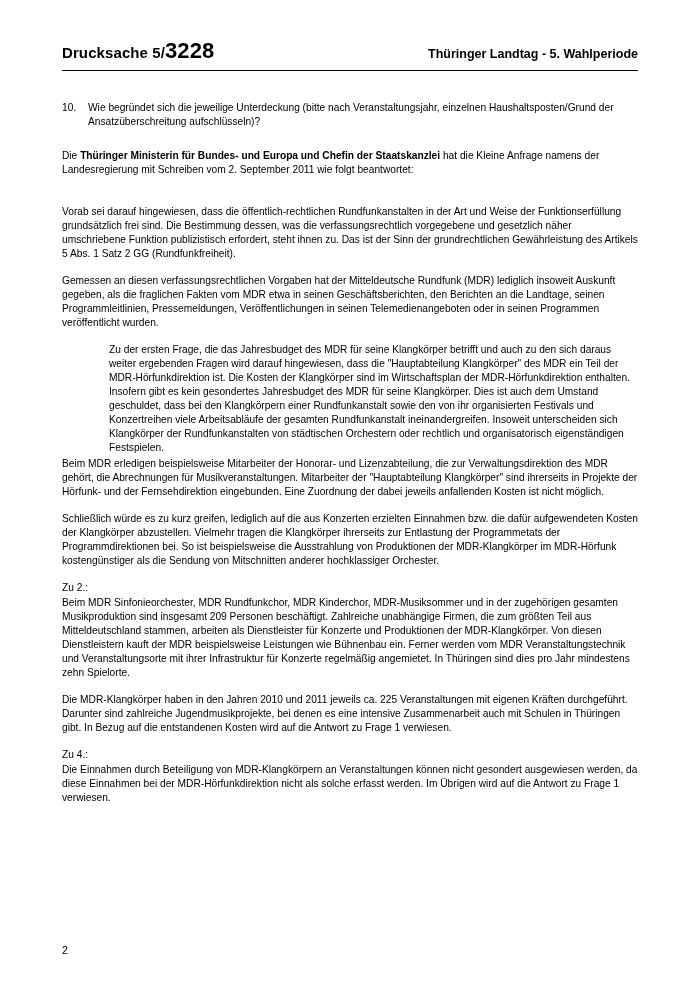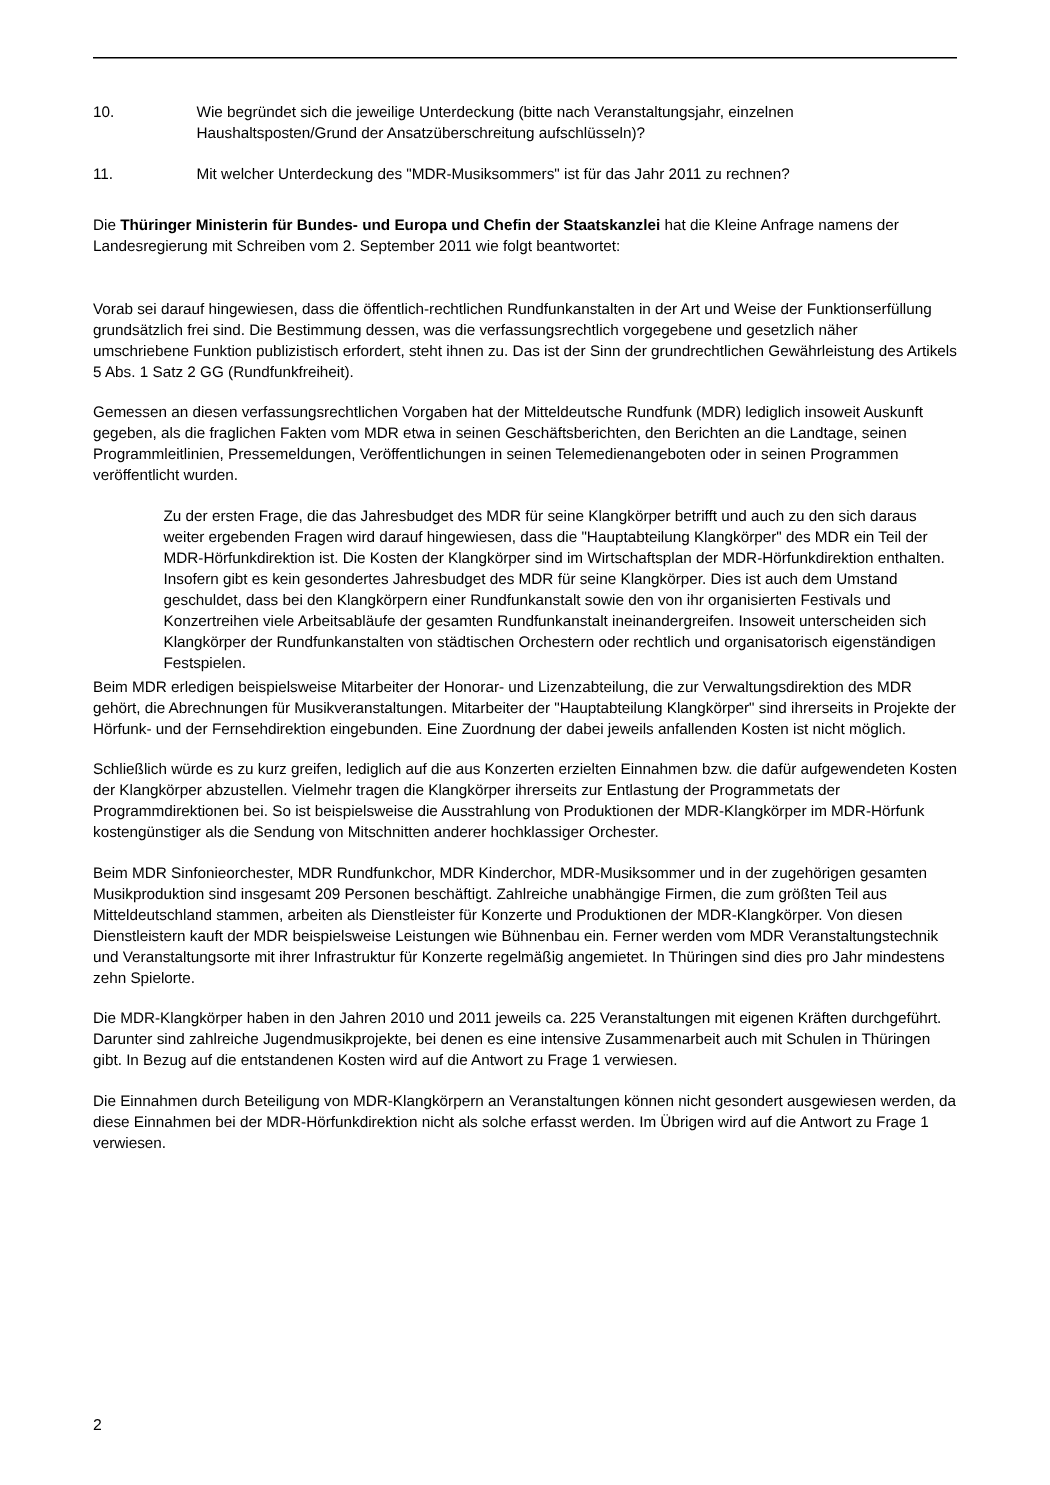--- a/index.html
+++ b/index.html
@@ -53,21 +53,20 @@
   }
   
   .content {
     font-size: 10.2px;
     line-height: 14.0px;
     text-align: left;
   }
   .q-item {
     display: flex;
     margin-bottom: 13px;
-    gap: 43px;
   }
   .q-num {
     width: 26px;
     flex: 0 0 26px;
     white-space: nowrap;
   }
   .q-text {
     flex: 1 1 auto;
   }
   .para {
@@ -93,45 +92,49 @@
     left: 62px;
     bottom: 34px;
     font-size: 10.5px;
   }
 </style>
 </head>
 <body>
 
 <div class="page">
 
+  <div class="doc-header">
+    <div class="doc-number">
+      <span class="small">Drucksache 5/</span><span class="big">3228</span>
+    </div>
+    <div class="doc-parliament">Thüringer Landtag - 5. Wahlperiode</div>
+  </div>
   <hr class="header-rule">
 
   <div class="content">
 
     <div class="q-item">
       <div class="q-num">10.</div>
       <div class="q-text">Wie begründet sich die jeweilige Unterdeckung (bitte nach Veranstaltungsjahr, einzelnen Haushaltsposten/Grund der Ansatzüberschreitung aufschlüsseln)?</div>
     </div>
 
-    <div class="q-item">
-      <div class="q-num">11.</div>
-      <div class="q-text">Mit welcher Unterdeckung des "MDR-Musiksommers" ist für das Jahr 2011 zu rechnen?</div>
-    </div>
 
     <p class="para answer-intro"><span>Die </span><b>Thüringer Ministerin für Bundes- und Europa und Chefin der Staatskanzlei</b><span> hat die Kleine Anfrage namens der Landesregierung mit Schreiben vom 2. September 2011 wie folgt beantwortet:</span></p>
 
     <p class="para">Vorab sei darauf hingewiesen, dass die öffentlich-rechtlichen Rundfunkanstalten in der Art und Weise der Funktionserfüllung grundsätzlich frei sind. Die Bestimmung dessen, was die verfassungsrechtlich vorgegebene und gesetzlich näher umschriebene Funktion publizistisch erfordert, steht ihnen zu. Das ist der Sinn der grundrechtlichen Gewährleistung des Artikels 5 Abs. 1 Satz 2 GG (Rundfunkfreiheit).</p>
     <p class="para">Gemessen an diesen verfassungsrechtlichen Vorgaben hat der Mitteldeutsche Rundfunk (MDR) lediglich insoweit Auskunft gegeben, als die fraglichen Fakten vom MDR etwa in seinen Geschäftsberichten, den Berichten an die Landtage, seinen Programmleitlinien, Pressemeldungen, Veröffentlichungen in seinen Telemedienangeboten oder in seinen Programmen veröffentlicht wurden.</p>
     <p class="para tight">Zu der ersten Frage, die das Jahresbudget des MDR für seine Klangkörper betrifft und auch zu den sich daraus weiter ergebenden Fragen wird darauf hingewiesen, dass die "Hauptabteilung Klangkörper" des MDR ein Teil der MDR-Hörfunkdirektion ist. Die Kosten der Klangkörper sind im Wirtschaftsplan der MDR-Hörfunkdirektion enthalten. Insofern gibt es kein gesondertes Jahresbudget des MDR für seine Klangkörper. Dies ist auch dem Umstand geschuldet, dass bei den Klangkörpern einer Rundfunkanstalt sowie den von ihr organisierten Festivals und Konzertreihen viele Arbeitsabläufe der gesamten Rundfunkanstalt ineinandergreifen. Insoweit unterscheiden sich Klangkörper der Rundfunkanstalten von städtischen Orchestern oder rechtlich und organisatorisch eigenständigen Festspielen.</p>
     <p class="para">Beim MDR erledigen beispielsweise Mitarbeiter der Honorar- und Lizenzabteilung, die zur Verwaltungsdirektion des MDR gehört, die Abrechnungen für Musikveranstaltungen. Mitarbeiter der "Hauptabteilung Klangkörper" sind ihrerseits in Projekte der Hörfunk- und der Fernsehdirektion eingebunden. Eine Zuordnung der dabei jeweils anfallenden Kosten ist nicht möglich.</p>
     <p class="para">Schließlich würde es zu kurz greifen, lediglich auf die aus Konzerten erzielten Einnahmen bzw. die dafür aufgewendeten Kosten der Klangkörper abzustellen. Vielmehr tragen die Klangkörper ihrerseits zur Entlastung der Programmetats der Programmdirektionen bei. So ist beispielsweise die Ausstrahlung von Produktionen der MDR-Klangkörper im MDR-Hörfunk kostengünstiger als die Sendung von Mitschnitten anderer hochklassiger Orchester.</p>
 
+    <p class="label">Zu 2.:</p>
     <p class="para">Beim MDR Sinfonieorchester, MDR Rundfunkchor, MDR Kinderchor, MDR-Musiksommer und in der zugehörigen gesamten Musikproduktion sind insgesamt 209 Personen beschäftigt. Zahlreiche unabhängige Firmen, die zum größten Teil aus Mitteldeutschland stammen, arbeiten als Dienstleister für Konzerte und Produktionen der MDR-Klangkörper. Von diesen Dienstleistern kauft der MDR beispielsweise Leistungen wie Bühnenbau ein. Ferner werden vom MDR Veranstaltungstechnik und Veranstaltungsorte mit ihrer Infrastruktur für Konzerte regelmäßig angemietet. In Thüringen sind dies pro Jahr mindestens zehn Spielorte.</p>
 
     <p class="para">Die MDR-Klangkörper haben in den Jahren 2010 und 2011 jeweils ca. 225 Veranstaltungen mit eigenen Kräften durchgeführt. Darunter sind zahlreiche Jugendmusikprojekte, bei denen es eine intensive Zusammenarbeit auch mit Schulen in Thüringen gibt. In Bezug auf die entstandenen Kosten wird auf die Antwort zu Frage 1 verwiesen.</p>
 
+    <p class="label">Zu 4.:</p>
     <p class="para">Die Einnahmen durch Beteiligung von MDR-Klangkörpern an Veranstaltungen können nicht gesondert ausgewiesen werden, da diese Einnahmen bei der MDR-Hörfunkdirektion nicht als solche erfasst werden. Im Übrigen wird auf die Antwort zu Frage 1 verwiesen.</p>
 
   </div>
 
   <div class="page-number">2</div>
 
 </div>
 
 </body></html>

